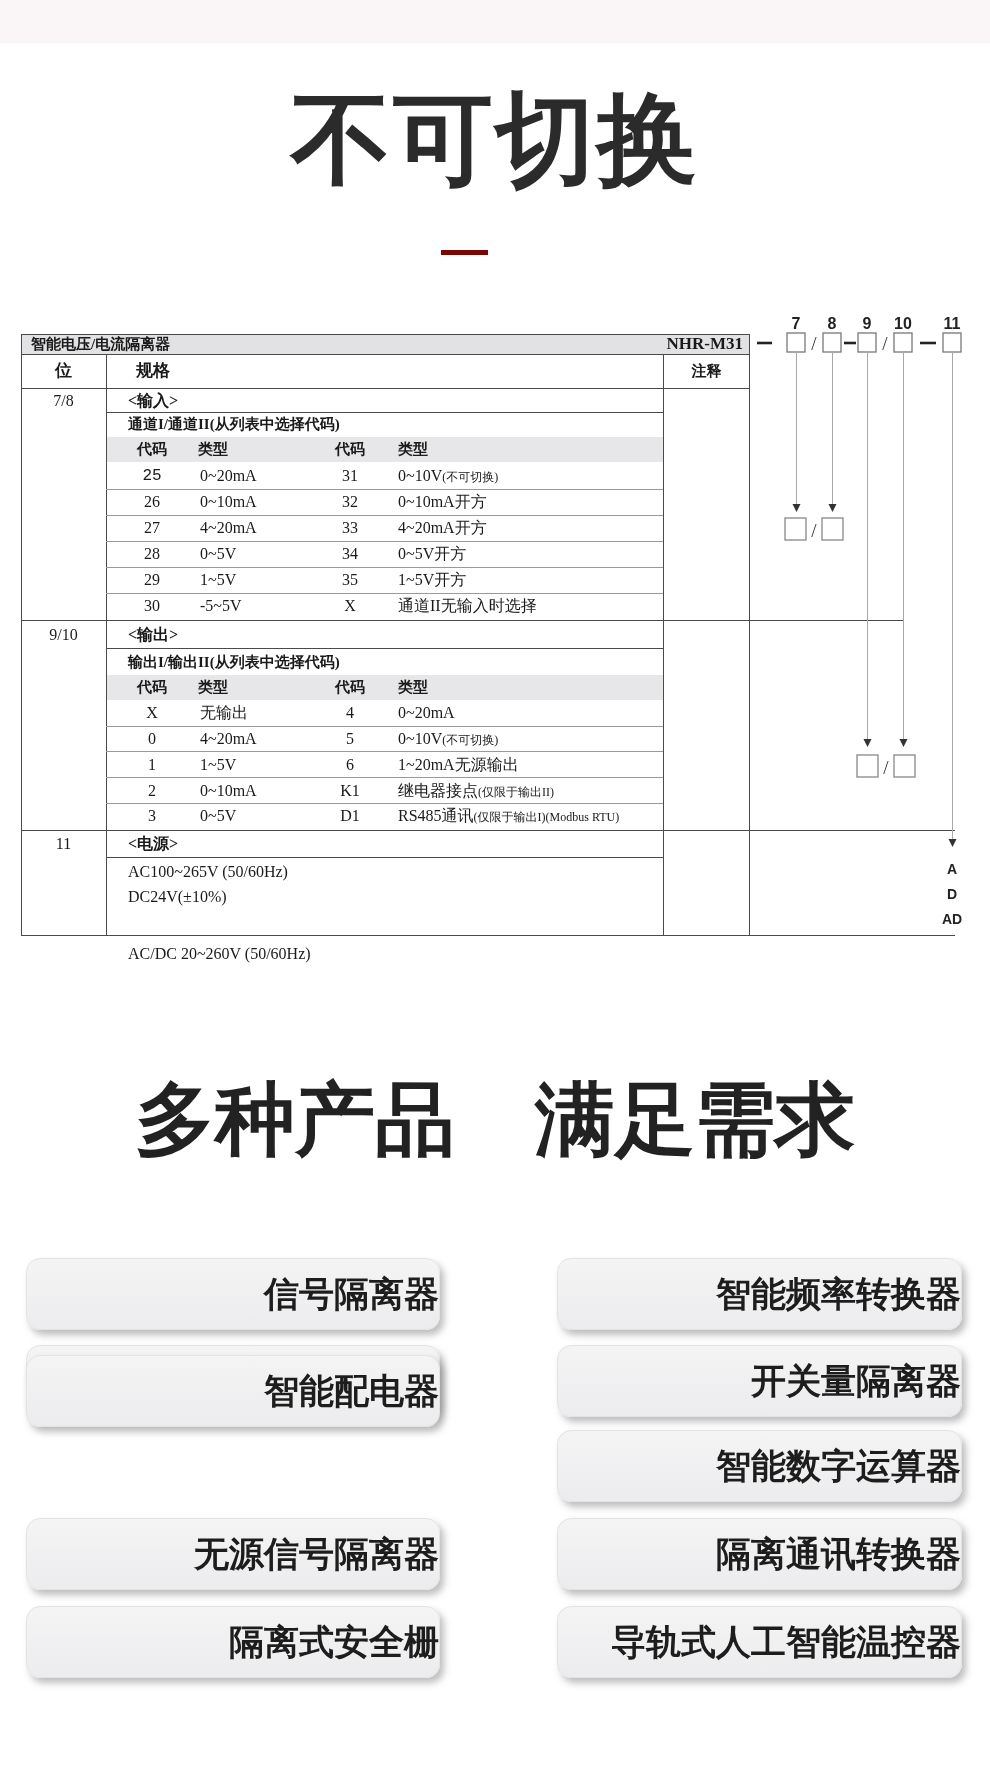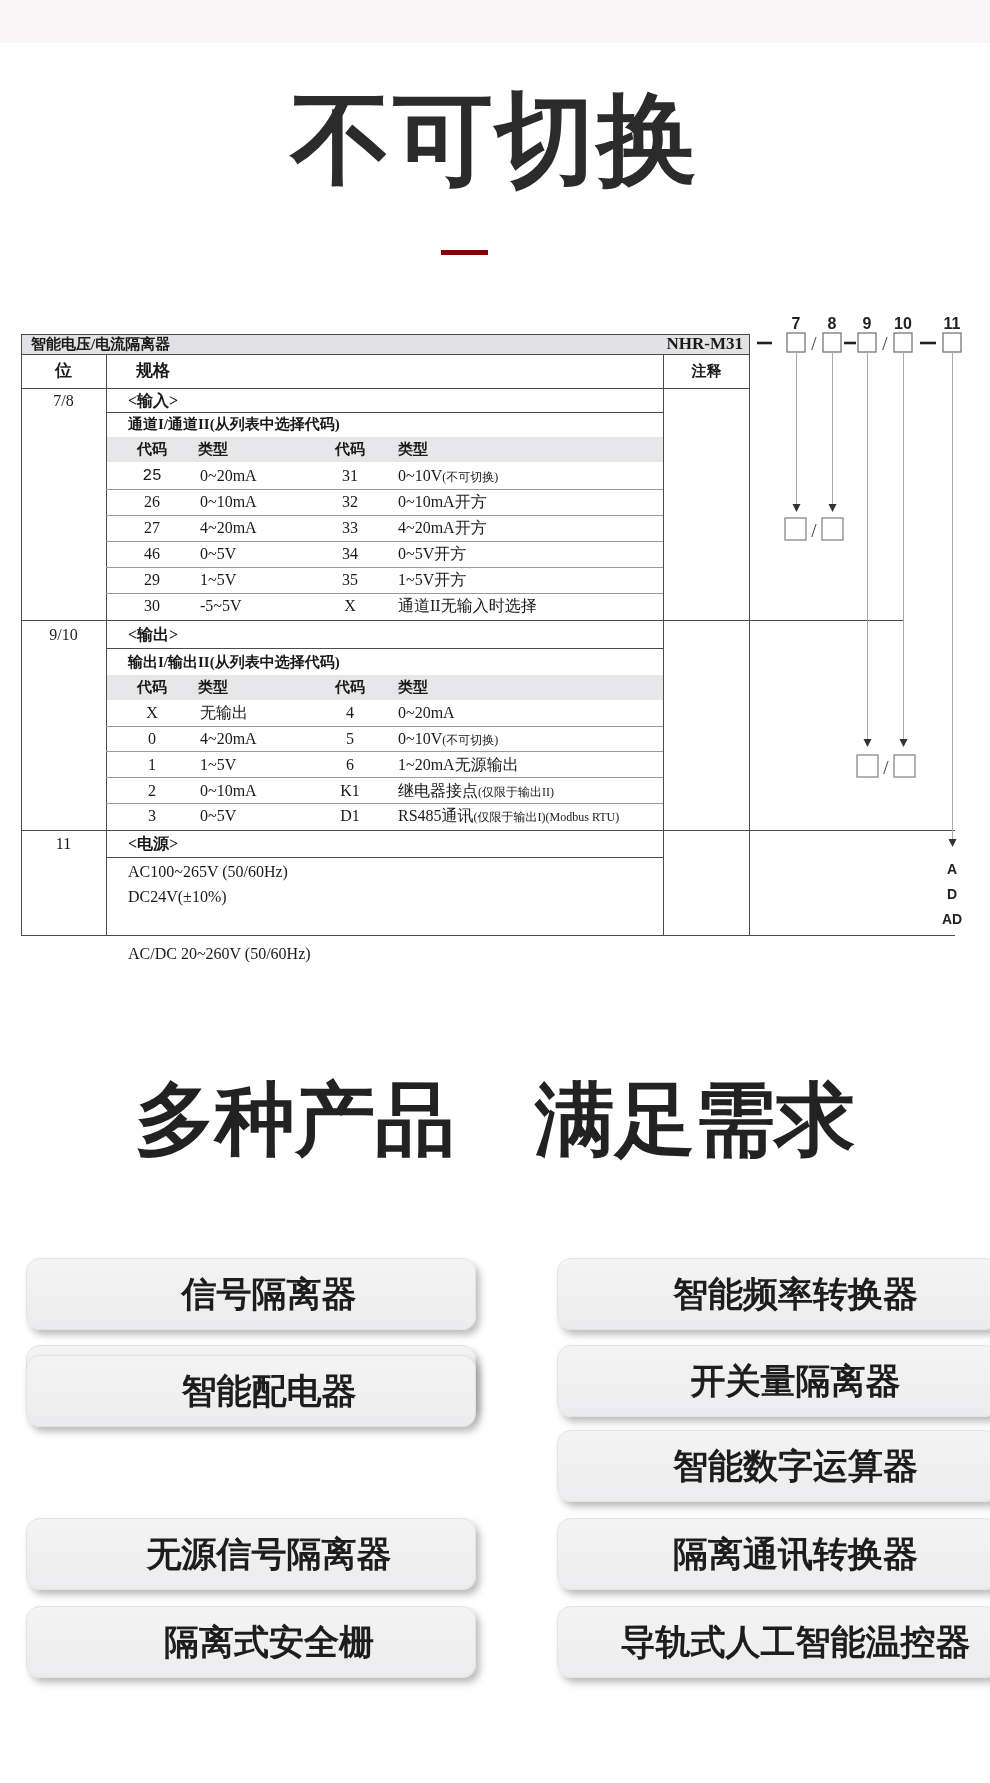--- a/index.html
+++ b/index.html
@@ -16,23 +16,23 @@
   
   .cell{position:absolute;font-size:16px;line-height:26px;height:26px;white-space:nowrap;}
   .note{font-size:12px;}
   .hdr{font-size:15px;}
   .h2-heading{left:0;top:1078px;width:990px;text-align:center;font-size:80px;line-height:1.05;
               font-weight:bold;color:#222;}
   .product-btn{position:absolute;height:70px;border-radius:14px;
                background:linear-gradient(180deg,#f4f4f5 0%,#ececee 100%);
                border:1px solid #e3e3e5;
                box-shadow:4px 5px 7px rgba(110,110,110,0.45);
-               display:flex;align-items:center;justify-content:center;
+               display:flex;align-items:center;justify-content:flex-end;
                font-family:"Liberation Sans","DejaVu Sans",sans-serif;
-               font-size:35px;font-weight:bold;color:#1d1d1d;padding-left:36px;}
+               font-size:35px;font-weight:bold;color:#1d1d1d;}
   .col-l{left:26px;width:412px;}
   .col-r{left:557px;width:403px;}
   svg text{font-family:"Liberation Sans","DejaVu Sans",sans-serif;}
   svg text.sl{font-family:"Liberation Serif","DejaVu Serif",serif;}
 </style>
 </head>
 <body>
 
 <div id="page">
 
@@ -157,21 +157,21 @@
   <div class="cell ctr" style="left:128px;top:489px;width:48px;">26</div>
   <div class="cell" style="left:200px;top:489px;">0~10mA</div>
   <div class="cell ctr" style="left:324px;top:489px;width:52px;">32</div>
   <div class="cell" style="left:398px;top:489px;"><span>0~10mA开方</span><span class="note"></span></div>
 
   <div class="cell ctr" style="left:128px;top:515px;width:48px;">27</div>
   <div class="cell" style="left:200px;top:515px;">4~20mA</div>
   <div class="cell ctr" style="left:324px;top:515px;width:52px;">33</div>
   <div class="cell" style="left:398px;top:515px;"><span>4~20mA开方</span><span class="note"></span></div>
 
-  <div class="cell ctr" style="left:128px;top:541px;width:48px;">46</div>
+  <div class="cell ctr" style="left:128px;top:541px;width:48px;">28</div>
   <div class="cell" style="left:200px;top:541px;">0~5V</div>
   <div class="cell ctr" style="left:324px;top:541px;width:52px;">34</div>
   <div class="cell" style="left:398px;top:541px;"><span>0~5V开方</span><span class="note"></span></div>
 
   <div class="cell ctr" style="left:128px;top:567px;width:48px;">29</div>
   <div class="cell" style="left:200px;top:567px;">1~5V</div>
   <div class="cell ctr" style="left:324px;top:567px;width:52px;">35</div>
   <div class="cell" style="left:398px;top:567px;"><span>1~5V开方</span><span class="note"></span></div>
 
   <div class="cell ctr" style="left:128px;top:593px;width:48px;">30</div>

